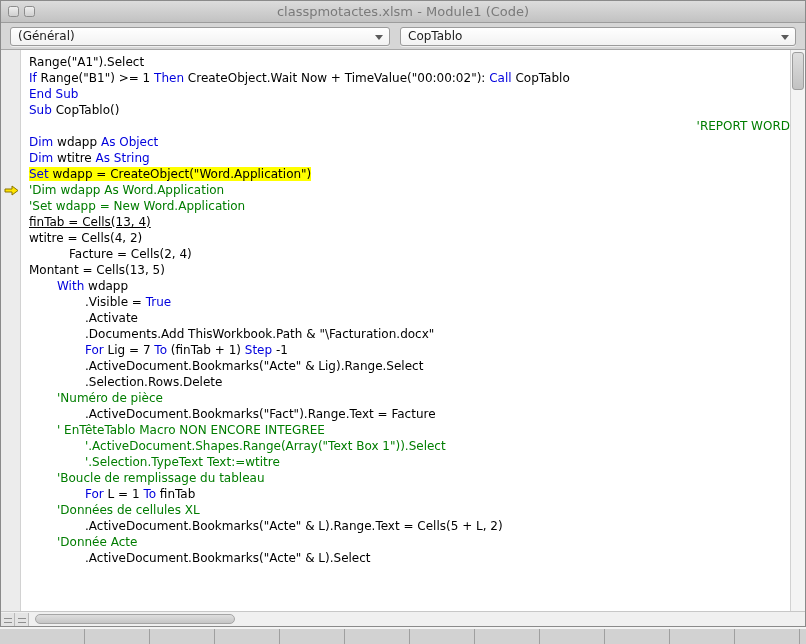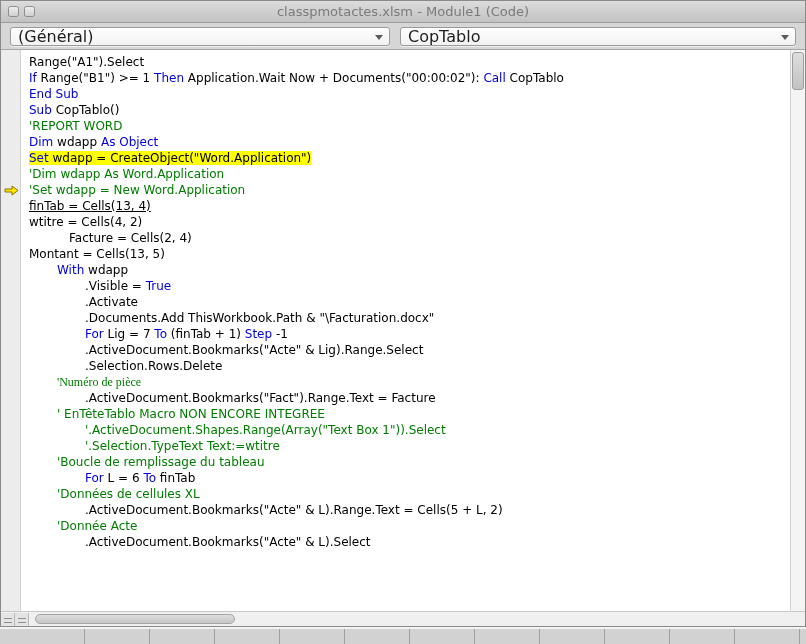--- a/index.html
+++ b/index.html
@@ -16,21 +16,21 @@
   .win-buttons { position:absolute; left:7px; top:5px; display:flex; gap:5px; }
   .win-btn { width:11px; height:11px; border:1px solid #8c8c8c; border-radius:2.5px;
              background:linear-gradient(#efefef,#cfcfcf); display:inline-block; }
   .title { text-align:center; line-height:21px; font-size:13px; color:#7a7a7a;
            white-space:nowrap; overflow:hidden; }
 
   
   .toolbar { height:26px; flex:0 0 26px; background:#d6d6d6; display:flex;
              align-items:center; padding:0 9px; gap:10px; }
   .combo { position:relative; height:19px; background:linear-gradient(#ffffff,#f2f2f2);
-           border:1px solid #9b9b9b; border-radius:3px; font-size:16px; color:#1d1d1d;
+           border:1px solid #9b9b9b; border-radius:3px; font-size:12px; color:#1d1d1d;
            padding:0 20px 0 7px; line-height:17px; white-space:nowrap; overflow:hidden;
            box-shadow:0 1px 0 rgba(255,255,255,.6); }
   .combo-object { width:380px; }
   .combo-proc { flex:1; }
   .combo-arrow { position:absolute; right:6px; top:7px; width:0; height:0;
                  border-left:4px solid transparent; border-right:4px solid transparent;
                  border-top:5px solid #5a5a5a; }
 
   
   .editor { flex:1; display:flex; background:#ffffff; border-top:1px solid #a6a6a6; min-height:0; }
@@ -91,46 +91,47 @@
 
   <div class="editor">
     <div class="margin-bar">
       <svg class="exec-arrow" width="15" height="11" viewBox="0 0 15 11" style="top: 135px;">
         <path d="M1 4 L8 4 L8 1 L14 5.5 L8 10 L8 7 L1 7 Z" fill="#ffe400" stroke="#8a7500" stroke-width="1"></path>
       </svg>
     </div>
     <div class="code-area">
       <div class="code-lines">
           <div class="code-line" style="padding-left: 0px;"><span><span>Range("A1").Select</span></span></div>
-          <div class="code-line" style="padding-left: 0px;"><span><span class="kw">If</span><span> Range("B1") &gt;= 1 </span><span class="kw">Then</span><span> Application.Wait Now + Documents("00:00:02"): </span><span class="kw">Call</span><span> CopTablo</span></span></div>
+          <div class="code-line" style="padding-left: 0px;"><span><span class="kw">If</span><span> Range("B1") &gt;= 1 </span><span class="kw">Then</span><span> CreateObject.Wait Now + TimeValue("00:00:02"): </span><span class="kw">Call</span><span> CopTablo</span></span></div>
           <div class="code-line" style="padding-left: 0px;"><span><span class="kw">End Sub</span></span></div>
           <div class="code-line" style="padding-left: 0px;"><span><span class="kw">Sub</span><span> CopTablo()</span></span></div>
-          <div class="code-line" style="padding-left: 0px;"><span><span class="cm">'REPORT WORD</span></span></div>
+          <div class="code-line" style="padding-left: 0px; text-align: right;"><span><span class="cm">'REPORT WORD</span></span></div>
           <div class="code-line" style="padding-left: 0px;"><span><span class="kw">Dim</span><span> wdapp </span><span class="kw">As</span><span> </span><span class="kw">Object</span></span></div>
+          <div class="code-line" style="padding-left: 0px;"><span><span class="kw">Dim</span><span> wtitre </span><span class="kw">As</span><span> </span><span class="kw">String</span></span></div>
           <div class="code-line" style="padding-left: 0px;"><span class="exec-highlight"><span class="kw">Set</span><span> wdapp = CreateObject("Word.Application")</span></span></div>
           <div class="code-line" style="padding-left: 0px;"><span><span class="cm">'Dim wdapp As Word.Application</span></span></div>
           <div class="code-line" style="padding-left: 0px;"><span><span class="cm">'Set wdapp = New Word.Application</span></span></div>
           <div class="code-line" style="padding-left: 0px; text-decoration: underline;"><span><span>finTab = Cells(13, 4)</span></span></div>
           <div class="code-line" style="padding-left: 0px;"><span><span>wtitre = Cells(4, 2)</span></span></div>
           <div class="code-line" style="padding-left: 0px; margin-left: 40px;"><span><span>Facture = Cells(2, 4)</span></span></div>
           <div class="code-line" style="padding-left: 0px;"><span><span>Montant = Cells(13, 5)</span></span></div>
           <div class="code-line" style="padding-left: 28px;"><span><span class="kw">With</span><span> wdapp</span></span></div>
           <div class="code-line" style="padding-left: 56px;"><span><span>.Visible = </span><span class="kw">True</span></span></div>
           <div class="code-line" style="padding-left: 56px;"><span><span>.Activate</span></span></div>
           <div class="code-line" style="padding-left: 56px;"><span><span>.Documents.Add ThisWorkbook.Path &amp; "\Facturation.docx"</span></span></div>
           <div class="code-line" style="padding-left: 56px;"><span><span class="kw">For</span><span> Lig = 7 </span><span class="kw">To</span><span> (finTab + 1) </span><span class="kw">Step</span><span> -1</span></span></div>
           <div class="code-line" style="padding-left: 56px;"><span><span>.ActiveDocument.Bookmarks("Acte" &amp; Lig).Range.Select</span></span></div>
           <div class="code-line" style="padding-left: 56px;"><span><span>.Selection.Rows.Delete</span></span></div>
-          <div class="code-line" style="padding-left: 28px; font-family: Liberation Serif, serif;"><span><span class="cm">'Numéro de pièce</span></span></div>
+          <div class="code-line" style="padding-left: 28px;"><span><span class="cm">'Numéro de pièce</span></span></div>
           <div class="code-line" style="padding-left: 56px;"><span><span>.ActiveDocument.Bookmarks("Fact").Range.Text = Facture</span></span></div>
           <div class="code-line" style="padding-left: 28px;"><span><span class="cm">' EnTêteTablo Macro NON ENCORE INTEGREE</span></span></div>
           <div class="code-line" style="padding-left: 56px;"><span><span class="cm">'.ActiveDocument.Shapes.Range(Array("Text Box 1")).Select</span></span></div>
           <div class="code-line" style="padding-left: 56px;"><span><span class="cm">'.Selection.TypeText Text:=wtitre</span></span></div>
           <div class="code-line" style="padding-left: 28px;"><span><span class="cm">'Boucle de remplissage du tableau</span></span></div>
-          <div class="code-line" style="padding-left: 56px;"><span><span class="kw">For</span><span> L = 6 </span><span class="kw">To</span><span> finTab</span></span></div>
+          <div class="code-line" style="padding-left: 56px;"><span><span class="kw">For</span><span> L = 1 </span><span class="kw">To</span><span> finTab</span></span></div>
           <div class="code-line" style="padding-left: 28px;"><span><span class="cm">'Données de cellules XL</span></span></div>
           <div class="code-line" style="padding-left: 56px;"><span><span>.ActiveDocument.Bookmarks("Acte" &amp; L).Range.Text = Cells(5 + L, 2)</span></span></div>
           <div class="code-line" style="padding-left: 28px;"><span><span class="cm">'Donnée Acte</span></span></div>
           <div class="code-line" style="padding-left: 56px;"><span><span>.ActiveDocument.Bookmarks("Acte" &amp; L).Select</span></span></div>
         </div>
     </div>
     <div class="vscroll">
       <div class="vthumb"></div>
     </div>
   </div>

